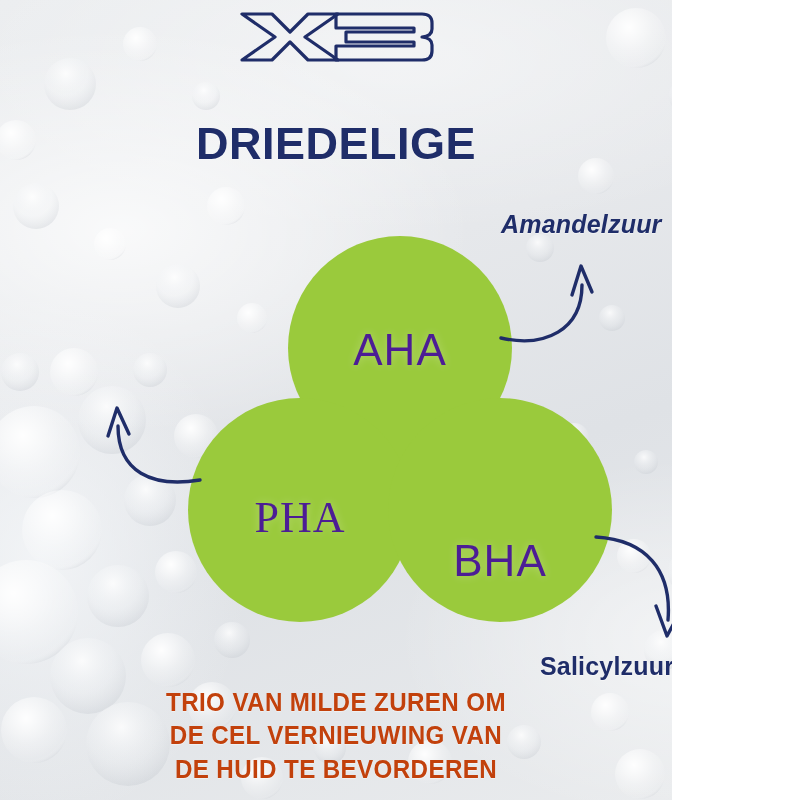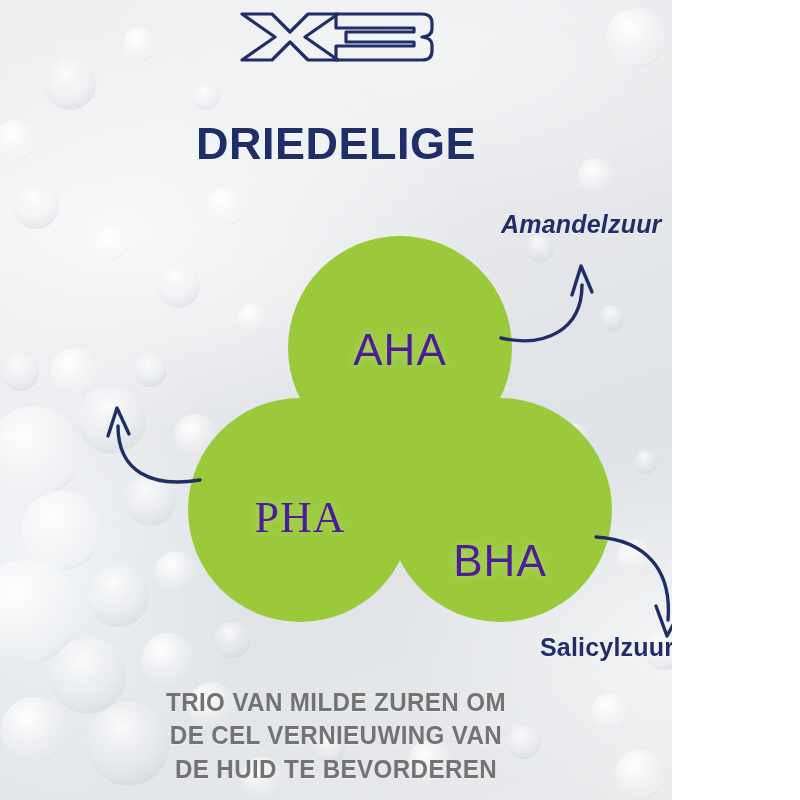--- a/index.html
+++ b/index.html
@@ -79,31 +79,31 @@
     position: absolute;
     color: #1f2d69;
     font-weight: bold;
     font-size: 25px;
     letter-spacing: 0.2px;
     white-space: nowrap;
     text-shadow: 0 1px 1px rgba(255,255,255,0.5);
   }
   .callout-amandelzuur { left: 501px; top: 210px; font-style: italic; }
   .callout-gluconolactone { left: 30px; top: 378px; }
-  .callout-salicylzuur  { left: 540px; top: 633px; }
+  .callout-salicylzuur  { left: 540px; top: 652px; }
 
   .arrows { position: absolute; left: 0; top: 0; pointer-events: none; }
 
   
   .strapline {
     position: absolute;
     left: 0; right: 0;
     bottom: 14px;
     text-align: center;
-    color: #737373;
+    color: #c2410c;
     font-weight: bold;
     font-size: 26px;
     line-height: 1.28;
     letter-spacing: 0.4px;
     text-shadow: 0 1px 1px rgba(255,255,255,0.45);
   }
   .strapline .line {
     display: block;
     white-space: nowrap;
     transform: scaleX(0.93);

